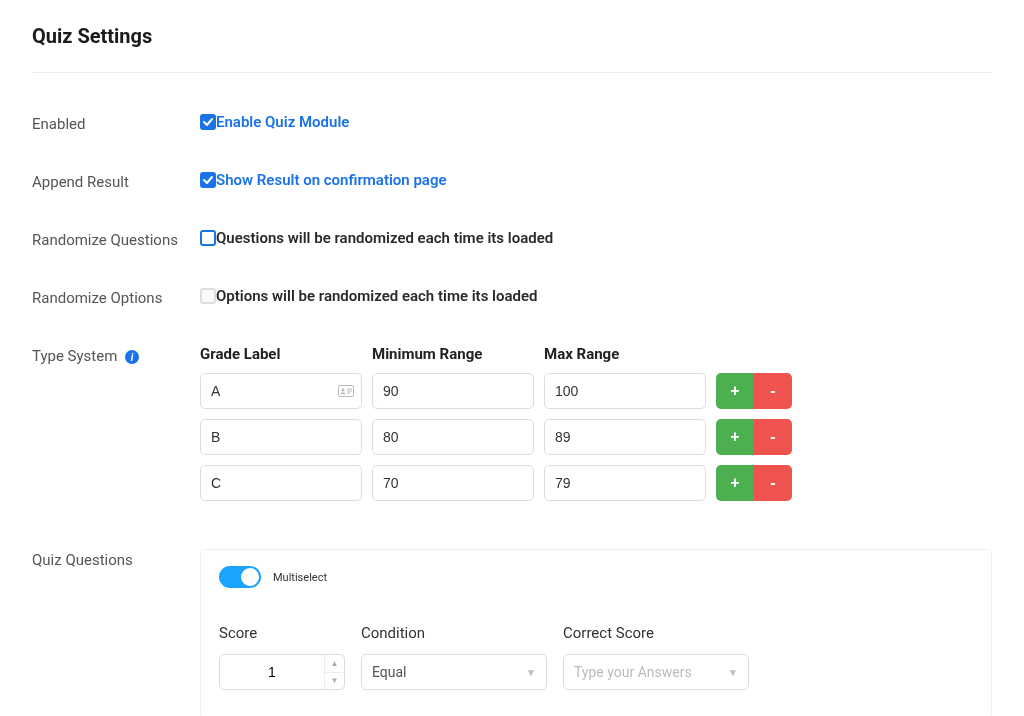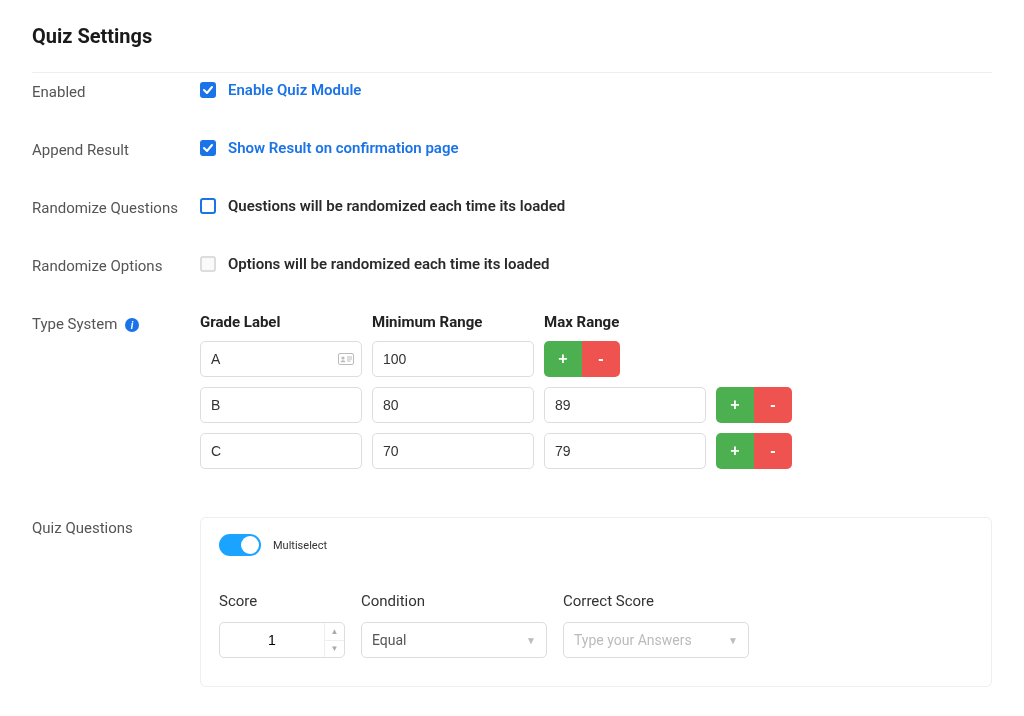--- a/index.html
+++ b/index.html
@@ -9,21 +9,21 @@
     color: #333;
     padding: 24px 32px;
     width: 1024px;
   }
   .header-row {
     display: flex;
     justify-content: space-between;
     align-items: center;
     padding-bottom: 24px;
     border-bottom: 1px solid #eee;
-    margin-bottom: 8px;
+    margin-bottom: 40px;
   }
   .page-title {
     font-size: 20px;
     font-weight: 700;
     color: #1a1a1a;
   }
   .btn-save {
     background: #4CAF50;
     color: #fff;
     border: none;
@@ -52,21 +52,20 @@
     font-size: 15px;
     color: #555;
     padding-top: 2px;
   }
   .setting-content-cell {
     flex: 1;
   }
   .chk-row {
     display: flex;
     align-items: center;
-    gap: 12px;
   }
   .chk {
     width: 16px;
     height: 16px;
     border-radius: 3px;
     border: 2px solid #1a73e8;
     display: inline-flex;
     align-items: center;
     justify-content: center;
     cursor: pointer;
@@ -322,20 +321,21 @@
                 <svg width="16" height="12" viewBox="0 0 16 12">
                   <rect x="0.5" y="0.5" width="15" height="11" rx="1.5" fill="none" stroke="#bbb" stroke-width="1"></rect>
                   <circle cx="5" cy="5" r="1.6" fill="#bbb"></circle>
                   <path d="M2.6 9.2c0-1.2 1.1-2 2.4-2s2.4 .8 2.4 2" fill="#bbb"></path>
                   <rect x="9" y="3.5" width="5" height="1" fill="#bbb"></rect>
                   <rect x="9" y="5.5" width="5" height="1" fill="#bbb"></rect>
                   <rect x="9" y="7.5" width="3.5" height="1" fill="#bbb"></rect>
                 </svg>
               </span></div>
           </div>
+          <div class="col-min"><input class="txt-input" value="90" style=""></div>
           <div class="col-max"><input class="txt-input" value="100" style=""></div>
           <div class="col-actions">
             <button class="btn-sq btn-add">+</button>
             <button class="btn-sq btn-remove">-</button>
           </div>
         </div>
         <div class="grade-row">
           <div class="col-label">
             <div class="label-wrap"><input class="txt-input" value="B" style=""></div>
           </div>

